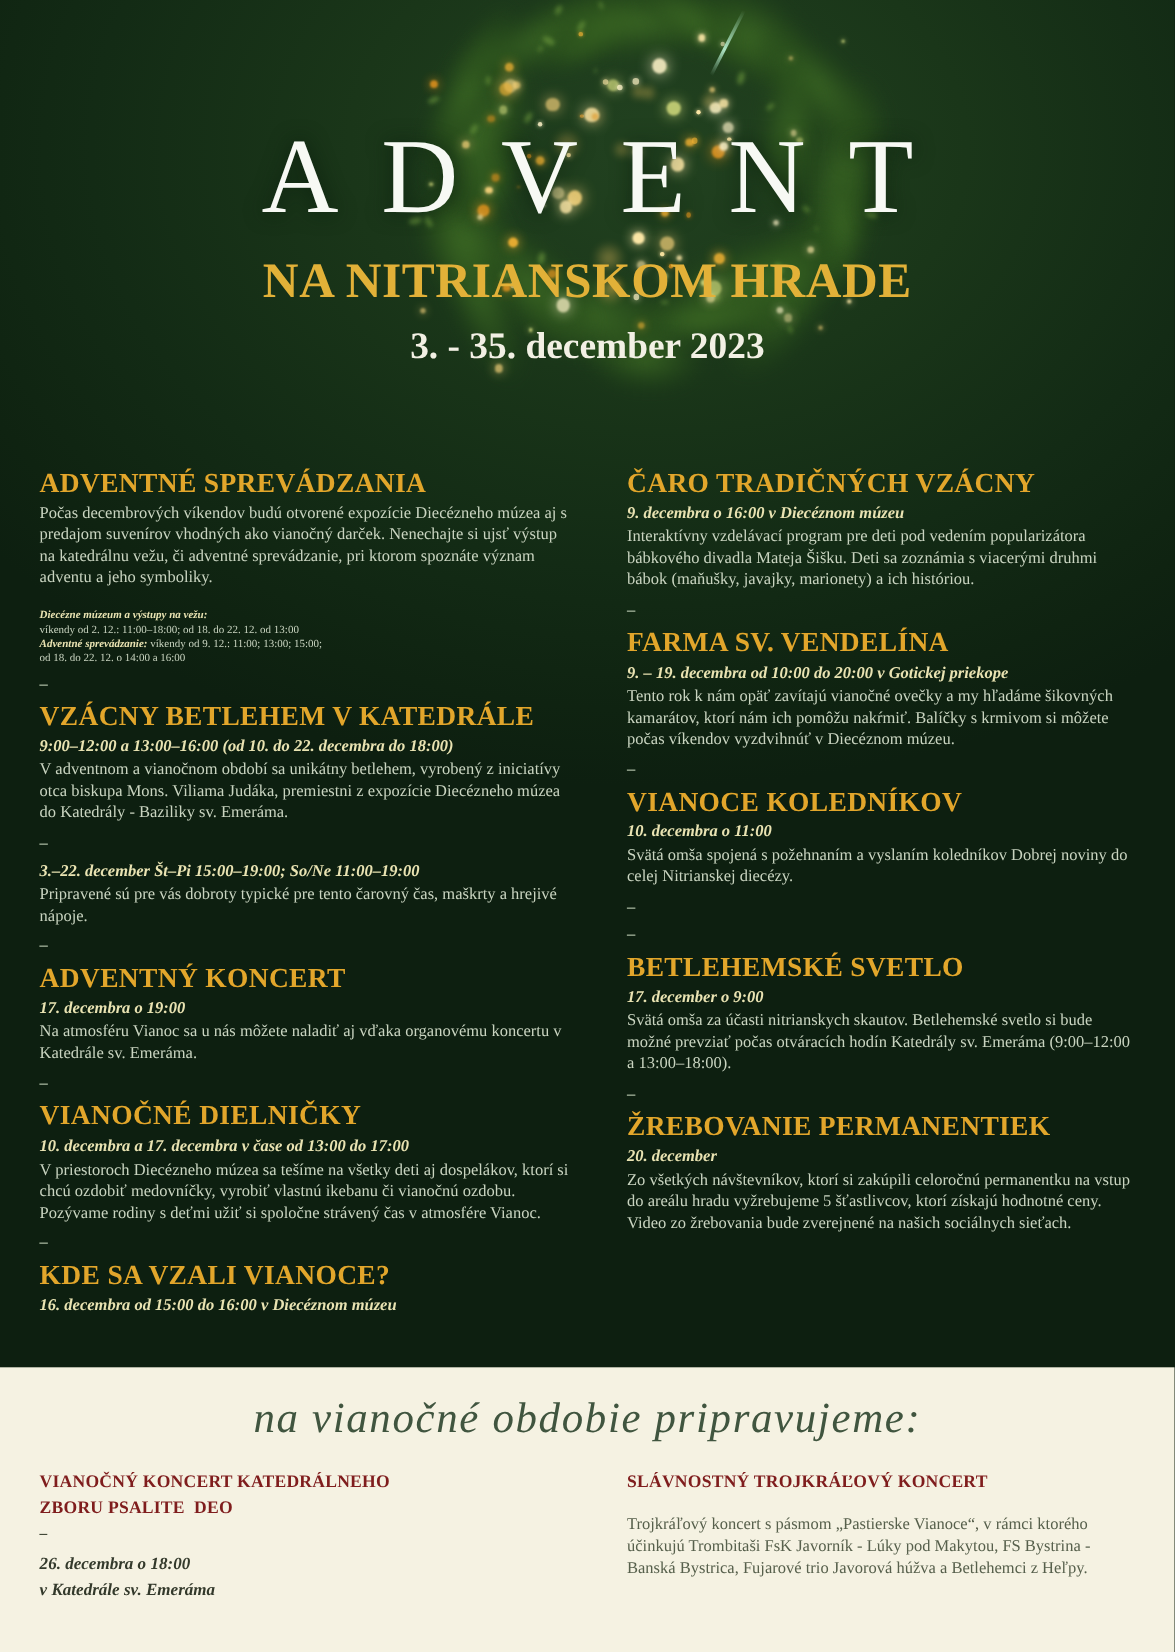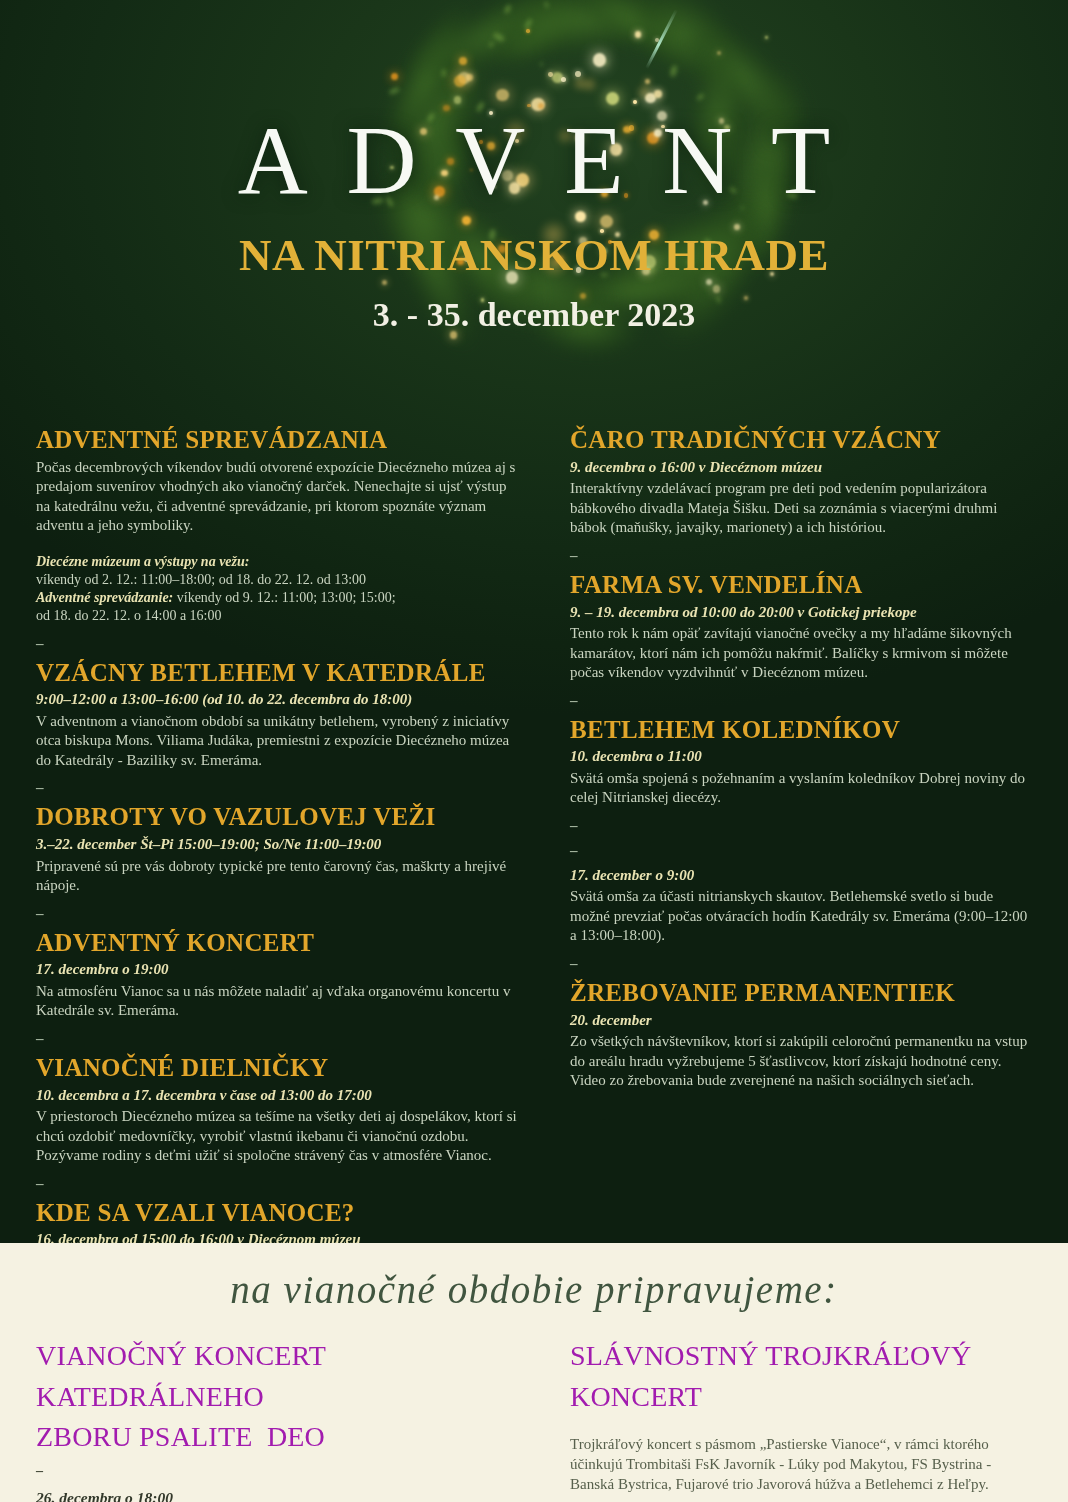--- a/index.html
+++ b/index.html
@@ -45,38 +45,38 @@
   .colR{width:466px;flex:none;}
   .evt h3{
     margin:0 0 3px;font-size:25px;font-weight:bold;color:#E2A62B;
     letter-spacing:.3px;line-height:1.15;
   }
   .when{
     margin:0 0 2px;font-size:15px;font-weight:bold;font-style:italic;
     color:#E9E3B2;line-height:1.3;
   }
   .ebody{margin:0;font-size:15px;color:#C9D4C0;line-height:1.3;}
-  .sched{margin:17px 0 0;font-size:14px;color:#C9D4C0;line-height:1.3;font-family:Liberation Serif, serif;}
+  .sched{margin:17px 0 0;font-size:10px;color:#C9D4C0;line-height:1.3;font-family:Liberation Serif, serif;}
   .sched .slabel{font-weight:bold;font-style:italic;color:#E9E3B2;}
   .sep{margin:10px 0 8px;font-size:15px;font-weight:bold;color:#ADBDA6;line-height:1;}
   
   .band{
     position:absolute;left:0;right:0;top:1243px;bottom:0;z-index:4;
     background:#F5F2E2;
   }
   .script-head{
     margin:24px 0 0;text-align:center;
     font-size:39px;font-style:italic;font-weight:normal;
     color:#40553F;letter-spacing:1.5px;
   }
   .band-cols{display:flex;gap:50px;padding:0 32px 0 36px;margin-top:24px;}
   .bcolL{width:484px;flex:none;}
   .bcolR{width:466px;flex:none;}
   .band h4{
-    margin:0;font-size:28px;font-weight:normal;color:#a21caf;
+    margin:0;font-size:16px;font-weight:bold;color:#7f1d1d;
     letter-spacing:.2px;line-height:1.45;white-space:pre-wrap;
   }
   .bdash{margin:6px 0 8px;font-size:14px;font-weight:bold;color:#3A4030;line-height:1;}
   .bwhen{margin:0;font-size:15.5px;font-weight:bold;font-style:italic;color:#33392B;line-height:1.55;}
   .bbody{margin:18px 0 0;font-size:15px;color:#57604C;line-height:1.32;}
 </style>
 </head>
 <body>
 
 <div class="page">
@@ -244,21 +244,20 @@
       <div class="sep">–</div>
 
       <section class="evt">
         <h3>VZÁCNY BETLEHEM V KATEDRÁLE</h3>
         <p class="when">9:00–12:00 a 13:00–16:00 (od 10. do 22. decembra do 18:00)</p>
         <p class="ebody">V adventnom a vianočnom období sa unikátny betlehem, vyrobený z iniciatívy otca biskupa Mons. Viliama Judáka, premiestni z expozície Diecézneho múzea do Katedrály - Baziliky sv. Emeráma.</p>
       </section>
       <div class="sep">–</div>
 
       <section class="evt">
-        <h3>DOBROTY VO VAZULOVEJ VEŽI</h3>
         <p class="when">3.–22. december Št–Pi 15:00–19:00; So/Ne 11:00–19:00</p>
         <p class="ebody">Pripravené sú pre vás dobroty typické pre tento čarovný čas, maškrty a hrejivé nápoje.</p>
       </section>
       <div class="sep">–</div>
 
       <section class="evt">
         <h3>ADVENTNÝ KONCERT</h3>
         <p class="when">17. decembra o 19:00</p>
         <p class="ebody">Na atmosféru Vianoc sa u nás môžete naladiť aj vďaka organovému koncertu v Katedrále sv. Emeráma.</p>
       </section>
@@ -289,29 +288,30 @@
       <div class="sep">–</div>
 
       <section class="evt">
         <h3>FARMA SV. VENDELÍNA</h3>
         <p class="when">9. – 19. decembra od 10:00 do 20:00 v Gotickej priekope</p>
         <p class="ebody">Tento rok k nám opäť zavítajú vianočné ovečky a my hľadáme šikovných kamarátov, ktorí nám ich pomôžu nakŕmiť. Balíčky s krmivom si môžete počas víkendov vyzdvihnúť v Diecéznom múzeu.</p>
       </section>
       <div class="sep">–</div>
 
       <section class="evt">
-        <h3>BETLEHEM KOLEDNÍKOV</h3>
+        <h3>VIANOCE KOLEDNÍKOV</h3>
         <p class="when">10. decembra o 11:00</p>
         <p class="ebody">Svätá omša spojená s požehnaním a vyslaním koledníkov Dobrej noviny do celej Nitrianskej diecézy.</p>
       </section>
       <div class="sep">–</div>
 
       <div class="sep">–</div>
 
       <section class="evt">
+        <h3>BETLEHEMSKÉ SVETLO</h3>
         <p class="when">17. december o 9:00</p>
         <p class="ebody">Svätá omša za účasti nitrianskych skautov. Betlehemské svetlo si bude možné prevziať počas otváracích hodín Katedrály sv. Emeráma (9:00–12:00 a 13:00–18:00).</p>
       </section>
       <div class="sep">–</div>
 
       <section class="evt">
         <h3>ŽREBOVANIE PERMANENTIEK</h3>
         <p class="when">20. december</p>
         <p class="ebody">Zo všetkých návštevníkov, ktorí si zakúpili celoročnú permanentku na vstup do areálu hradu vyžrebujeme 5 šťastlivcov, ktorí získajú hodnotné ceny. Video zo žrebovania bude zverejnené na našich sociálnych sieťach.</p>
       </section>

